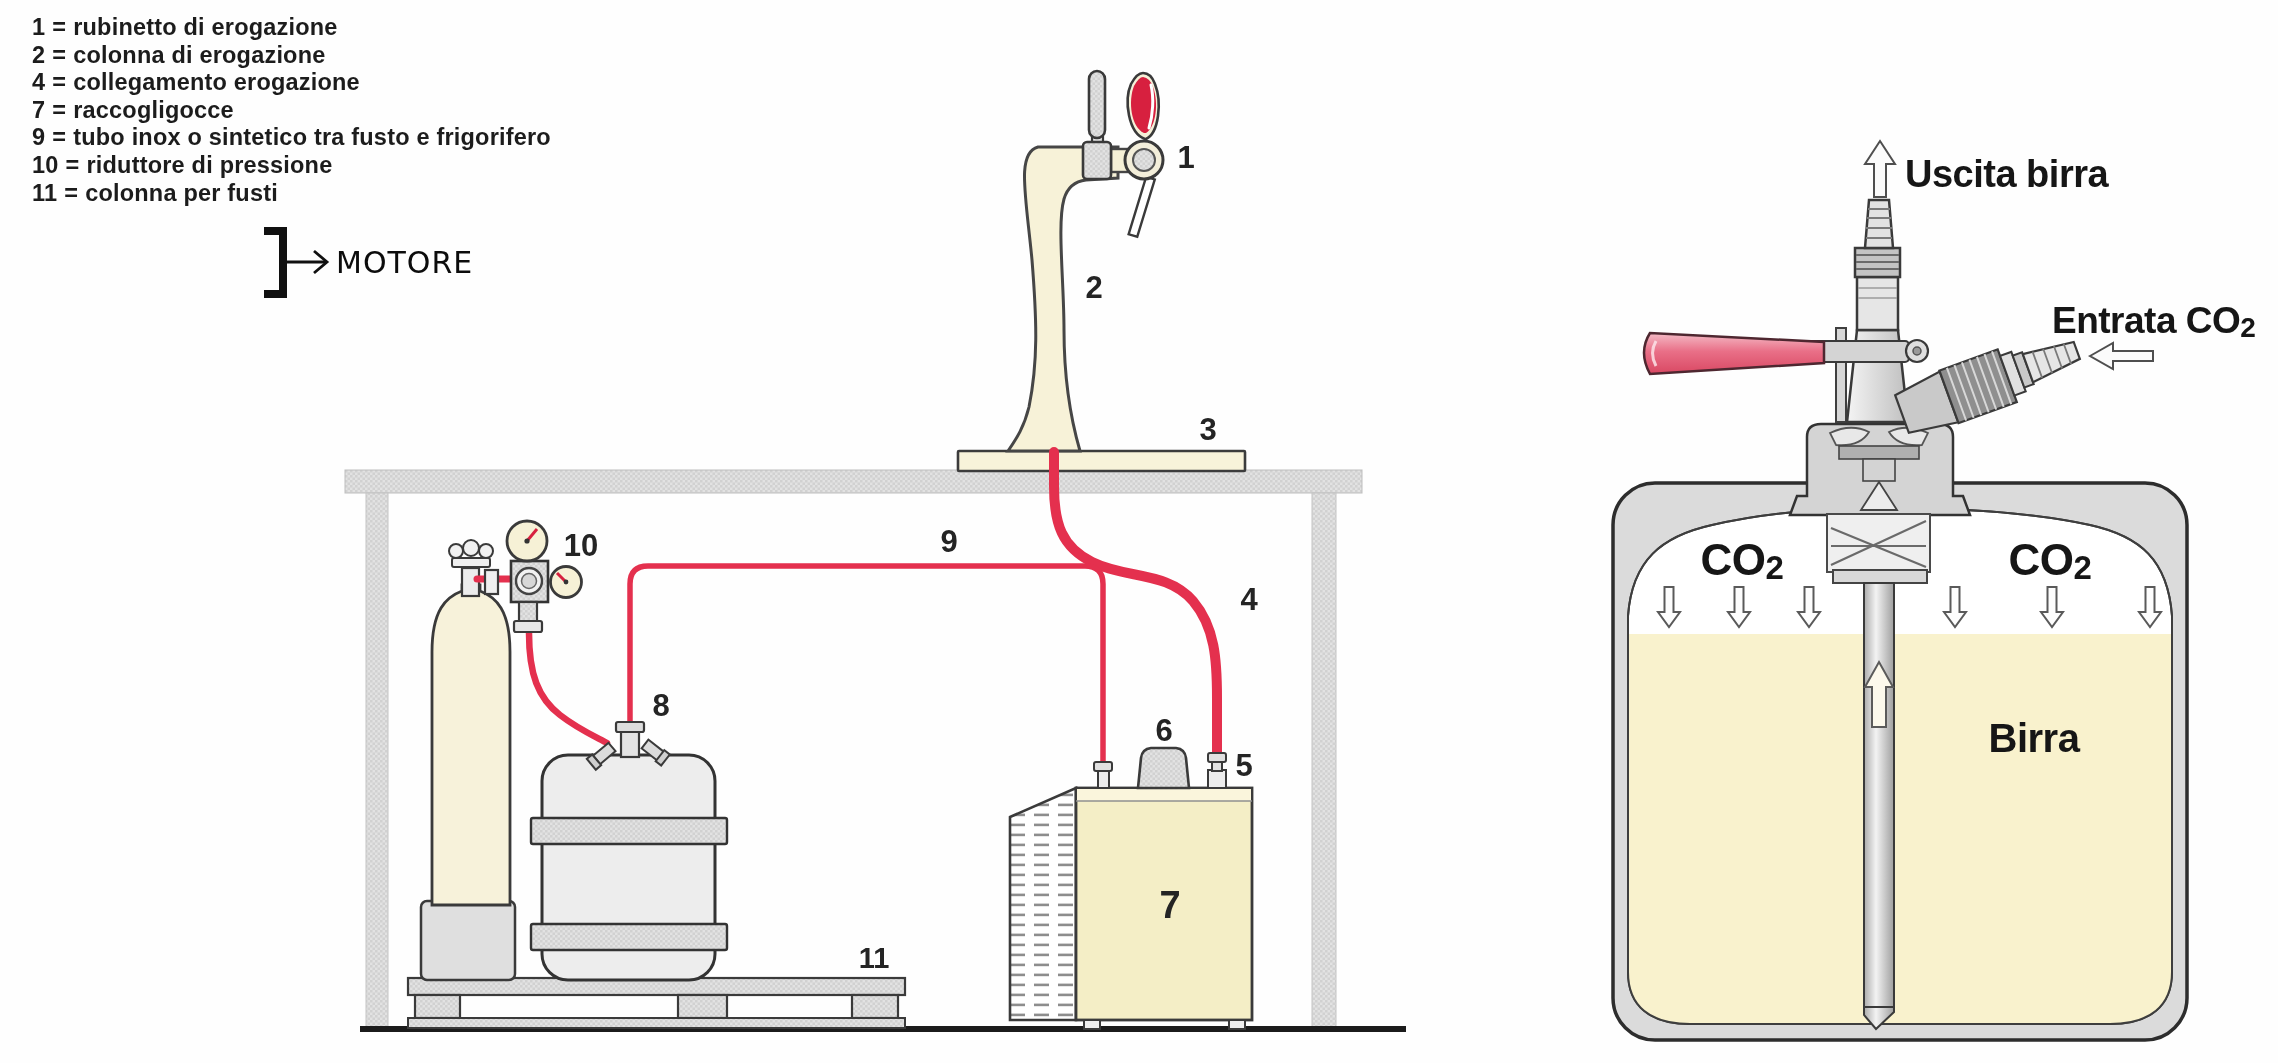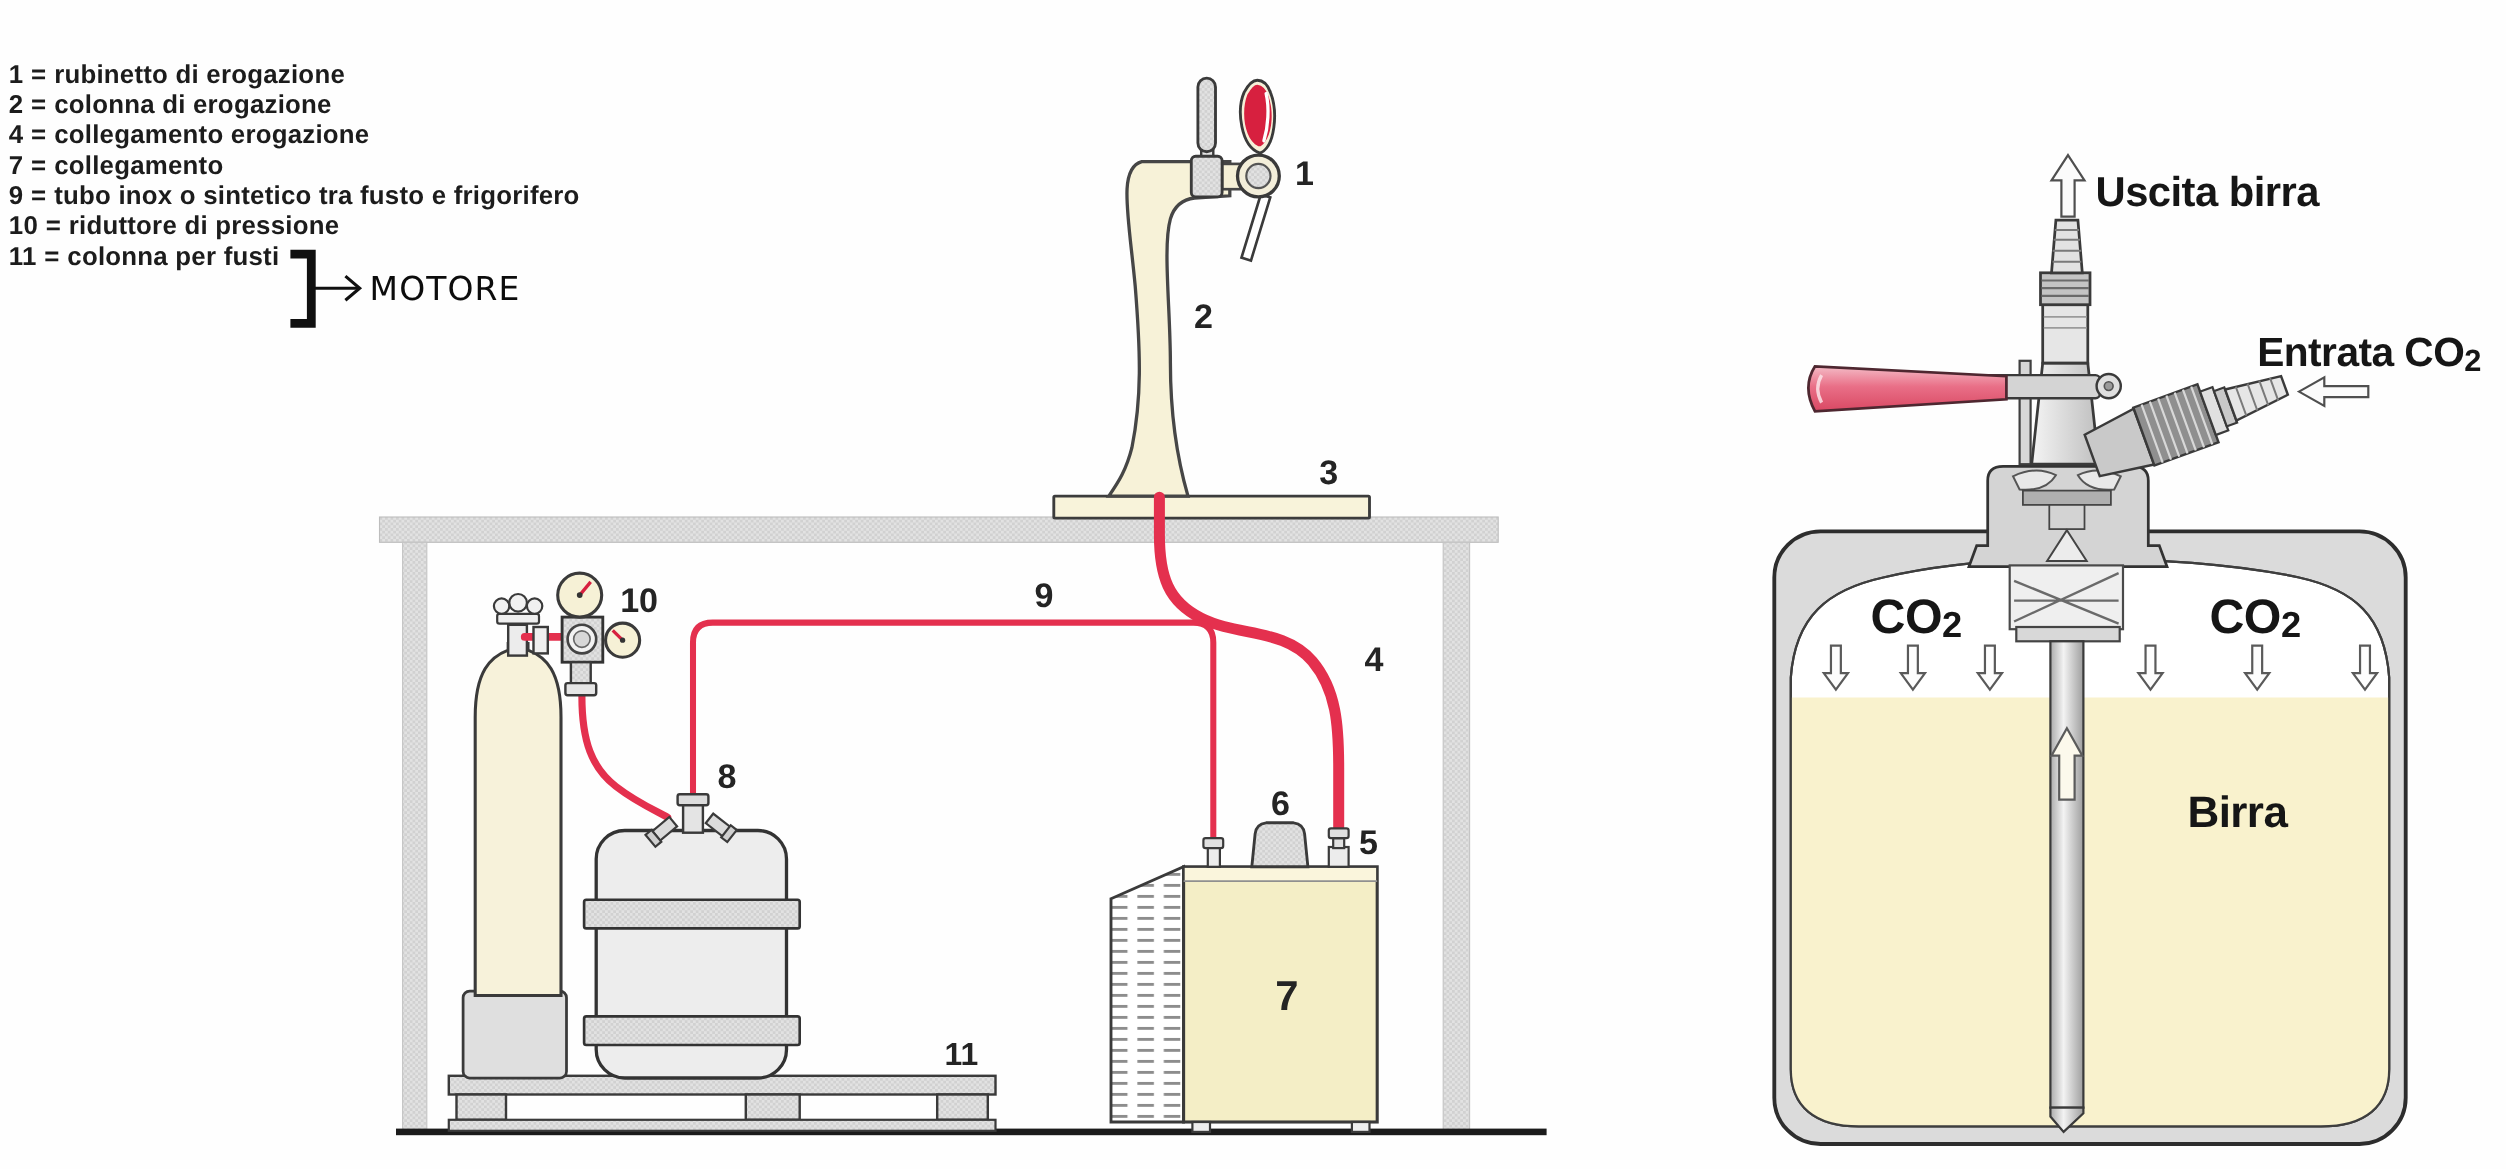--- a/index.html
+++ b/index.html
@@ -1,19 +1,19 @@
 <!DOCTYPE html>
 <html><head>
 <meta charset="utf-8">
 <style>
   html,body{margin:0;padding:0;background:#fff;}
   #stage{position:relative;width:2278px;height:1063px;background:#fefefe;overflow:hidden;
          font-family:"Liberation Sans",sans-serif;}
   
-  .legend{position:absolute;left:8px;top:14px;width:700px;margin-top:40px;}
+  .legend{position:absolute;left:32px;top:14px;width:700px;}
   .lrow{font-size:23.5px;line-height:27.6px;font-weight:700;color:#1c1c1c;letter-spacing:.2px;white-space:nowrap;}
   .lnum{display:inline-block;}
   .leq{margin:0 7px;}
   
   svg.layer{position:absolute;display:block;}
   #motore-svg{left:250px;top:215px;}
   #system-svg{left:340px;top:40px;}
   #keg-svg{left:1598px;top:128px;}
   .num{font-family:"Liberation Sans",sans-serif;font-weight:700;font-size:31px;fill:#242424;text-anchor:middle;}
   .num-lg{font-size:38px;}
@@ -23,21 +23,21 @@
 </style>
 </head>
 <body>
 
 <div id="stage">
 
   <div class="legend">
     <div class="lrow"><span class="lnum">1</span><span class="leq">=</span><span>rubinetto di erogazione</span></div>
     <div class="lrow"><span class="lnum">2</span><span class="leq">=</span><span>colonna di erogazione</span></div>
     <div class="lrow"><span class="lnum">4</span><span class="leq">=</span><span>collegamento erogazione</span></div>
-    <div class="lrow"><span class="lnum">7</span><span class="leq">=</span><span>collegamento</span></div>
+    <div class="lrow"><span class="lnum">7</span><span class="leq">=</span><span>raccogligocce</span></div>
     <div class="lrow"><span class="lnum">9</span><span class="leq">=</span><span>tubo inox o sintetico tra fusto e frigorifero</span></div>
     <div class="lrow"><span class="lnum">10</span><span class="leq">=</span><span>riduttore di pressione</span></div>
     <div class="lrow"><span class="lnum">11</span><span class="leq">=</span><span>colonna per fusti</span></div>
   </div>
 
   <svg id="motore-svg" class="layer" width="280" height="96" viewBox="0 0 280 96">
     <path d="M 14,16 L 33,16 L 33,79 L 14,79" fill="none" stroke="#101010" stroke-width="8"></path>
     <path d="M 33,47 L 76,47" fill="none" stroke="#101010" stroke-width="2.8"></path>
     <path d="M 64,36 L 77,47 L 64,58" fill="none" stroke="#101010" stroke-width="2.8"></path>
     <text class="motore-text" x="86" y="58">MOTORE</text>

